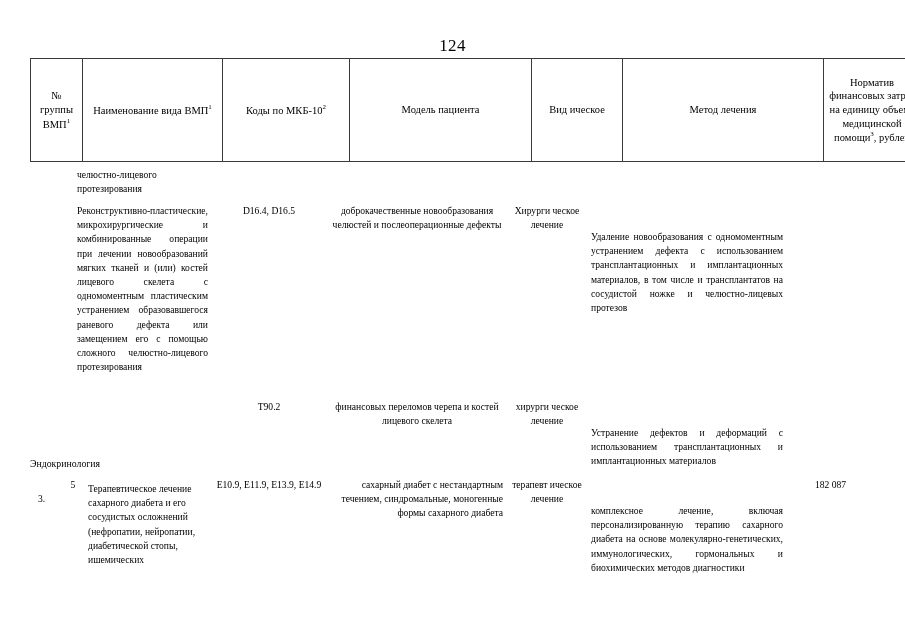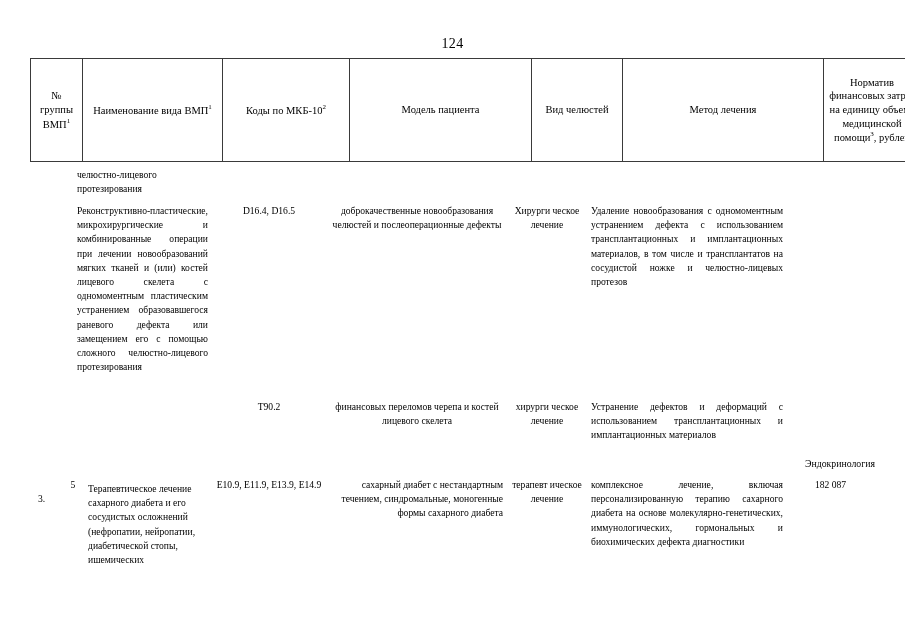--- a/index.html
+++ b/index.html
@@ -23,21 +23,21 @@
     height: 640px;
   }
 
   
   .page-number {
     position: absolute;
     left: 0;
     top: 36px;
     width: 905px;
     text-align: center;
-    font-size: 14px;
+    font-size: 17px;
     letter-spacing: 0.4px;
   }
 
   
   .header-table {
     position: absolute;
     left: 30px;
     top: 58px;
     width: 845px;
     border-collapse: collapse;
@@ -81,27 +81,27 @@
 
   .c-num      { left: 30px;  width: 45px;  text-align: left; padding-left: 8px; }
   .c-name     { left: 77px;  width: 131px; text-align: justify; text-align-last: left; }
   .c-codes    { left: 210px; width: 118px; text-align: center; }
   .c-model    { left: 331px; width: 172px; text-align: center; }
   .c-kind     { left: 506px; width: 82px;  text-align: center; }
   .c-method   { left: 591px; width: 192px; text-align: justify; text-align-last: left; }
   .c-cost     { left: 786px; width: 89px;  text-align: center; }
 
   .c-name.just   { text-align: justify; text-align-last: left; }
-  .c-method.just { text-align: justify; text-align-last: left; }
+  .c-method.just { text-align: justify; text-align-last: left; margin-top: 26px; }
 
   .section-row {
     position: absolute;
     left: 30px;
     width: 845px;
-    text-align: right;
+    text-align: left;
     font-size: 9.8px;
   }
 </style>
 </head>
 <body>
 
 <div class="page">
 
   <div class="page-number">124</div>
 
@@ -114,21 +114,21 @@
       <td style="width:133px" class="hcell">
         <span>Наименование вида ВМП</span><sup>1</sup>
       </td>
       <td style="width:120px" class="hcell">
         <span>Коды по МКБ-10</span><sup>2</sup>
       </td>
       <td style="width:175px" class="hcell">
         <span>Модель пациента</span>
       </td>
       <td style="width:84px" class="hcell">
-        <span>Вид челюстей</span>
+        <span>Вид ическое</span>
       </td>
       <td style="width:194px" class="hcell">
         <span>Метод лечения</span>
       </td>
       <td style="width:90px" class="hcell hcell-last">
         <span>Норматив финансовых затрат на единицу объема медицинской помощи</span><sup>3</sup><span>, рублей</span>
       </td>
     </tr>
   </tbody>
     </table>
@@ -161,18 +161,18 @@
 
     <div class="section-row" style="top:298px;">Эндокринология</div>
 
     <div class="row" style="top:318px;">
       <div class="cell c-num" style="top:14px; left:30px; width:28px; text-align:left; padding-left:8px;">3.</div>
       <div class="cell" style="top:0; left:58px; width:30px; text-align:center;">5</div>
       <div class="cell c-name just" style="top:4px; left:88px; width:122px; text-align:left; text-align-last:left;">Терапевтическое лечение сахарного диабета и его сосудистых осложнений (нефропатии, нейропатии, диабетической стопы, ишемических</div>
       <div class="cell c-codes" style="top:0;">E10.9, E11.9, E13.9, E14.9</div>
       <div class="cell c-model" style="top:0;text-align:right;">сахарный диабет с нестандартным течением, синдромальные, моногенные формы сахарного диабета</div>
       <div class="cell c-kind" style="top:0;">терапевт ическое лечение</div>
-      <div class="cell c-method just" style="top:0;">комплексное лечение, включая персонализированную терапию сахарного диабета на основе молекулярно-генетических, иммунологических, гормональных и биохимических дефекта диагностики</div>
+      <div class="cell c-method just" style="top:0;">комплексное лечение, включая персонализированную терапию сахарного диабета на основе молекулярно-генетических, иммунологических, гормональных и биохимических методов диагностики</div>
       <div class="cell c-cost" style="top:0;">182 087</div>
     </div>
 
   </div>
 </div>
 
 </body></html>

